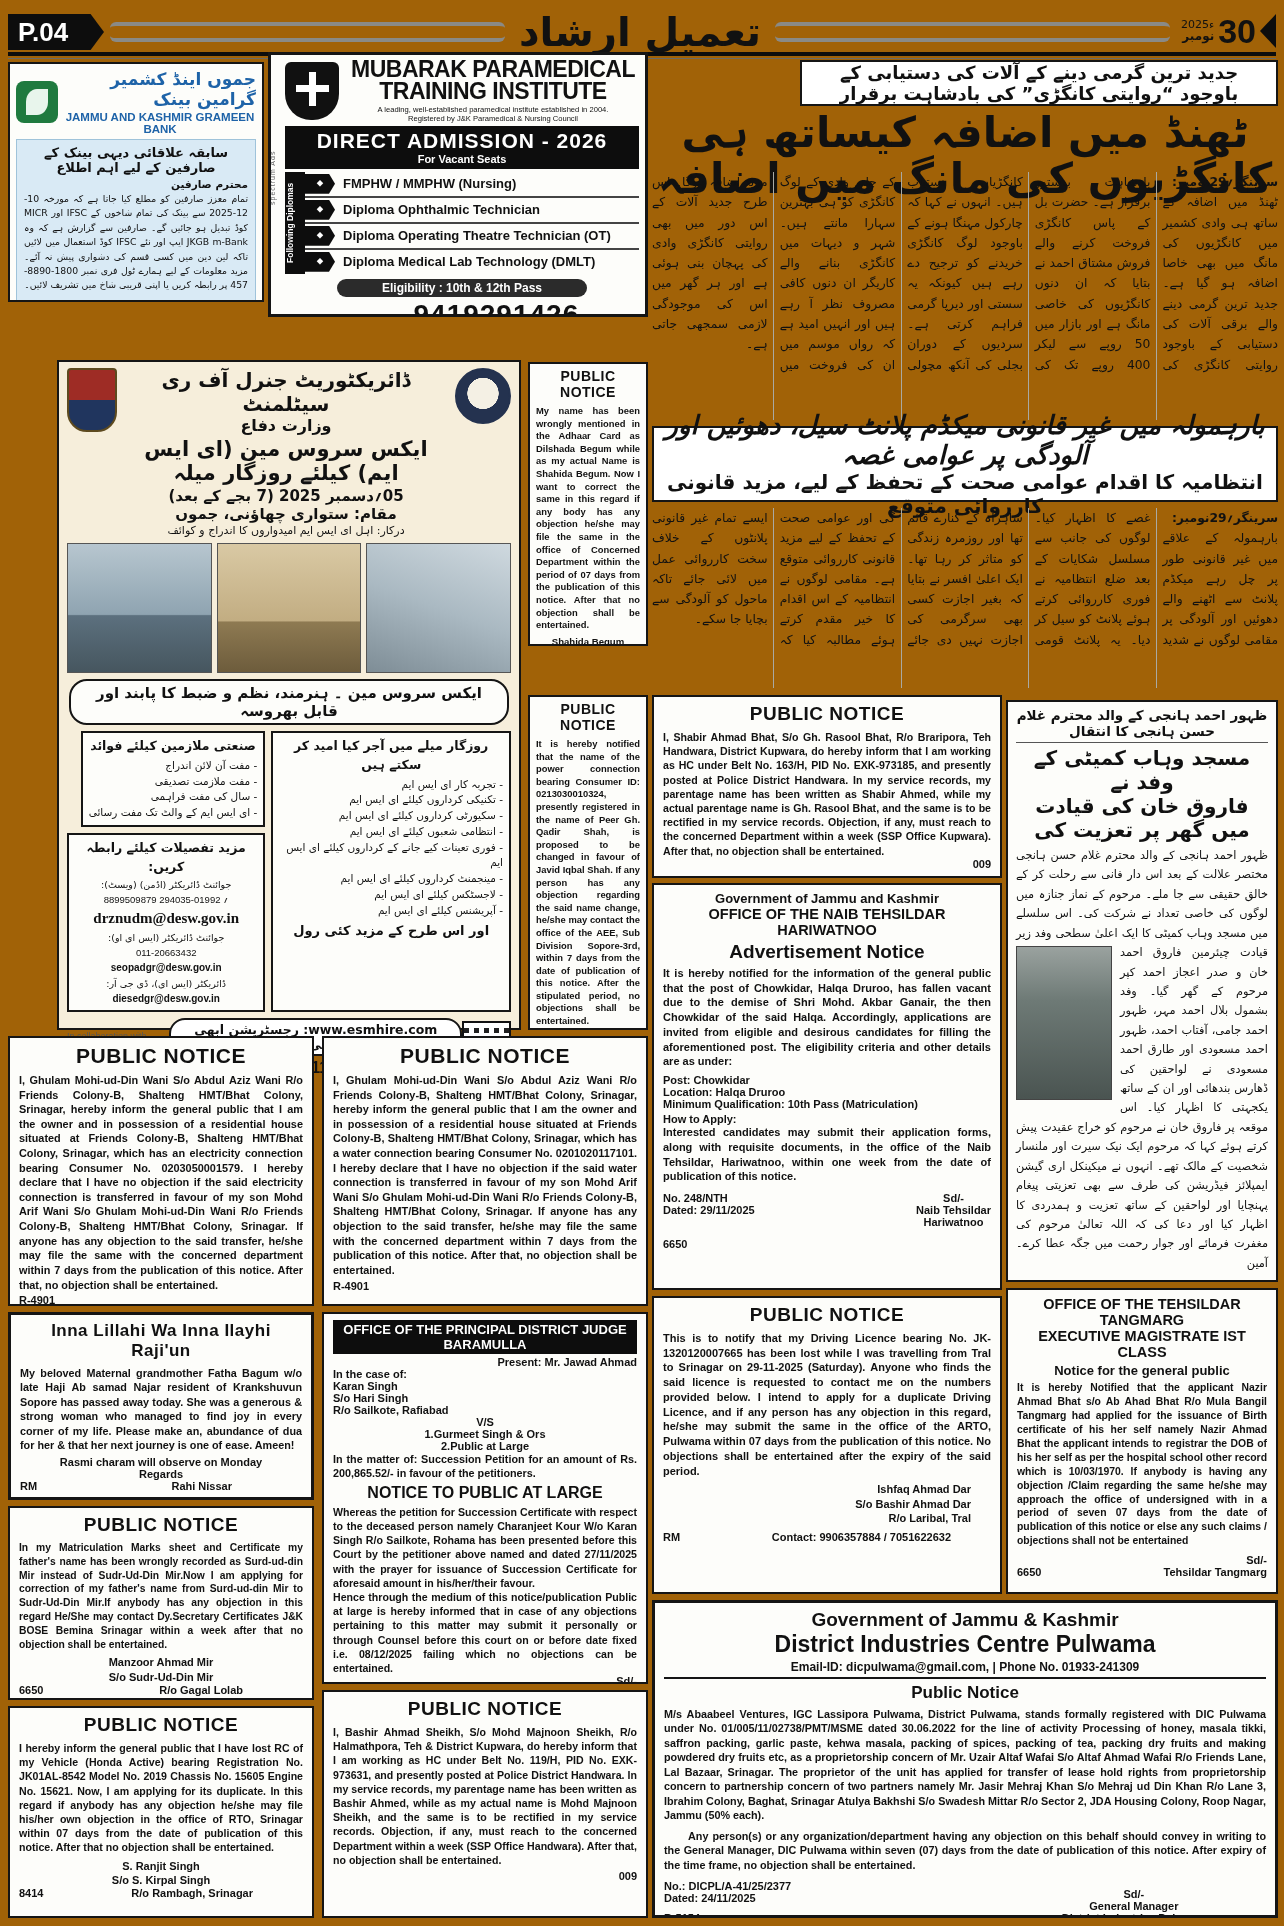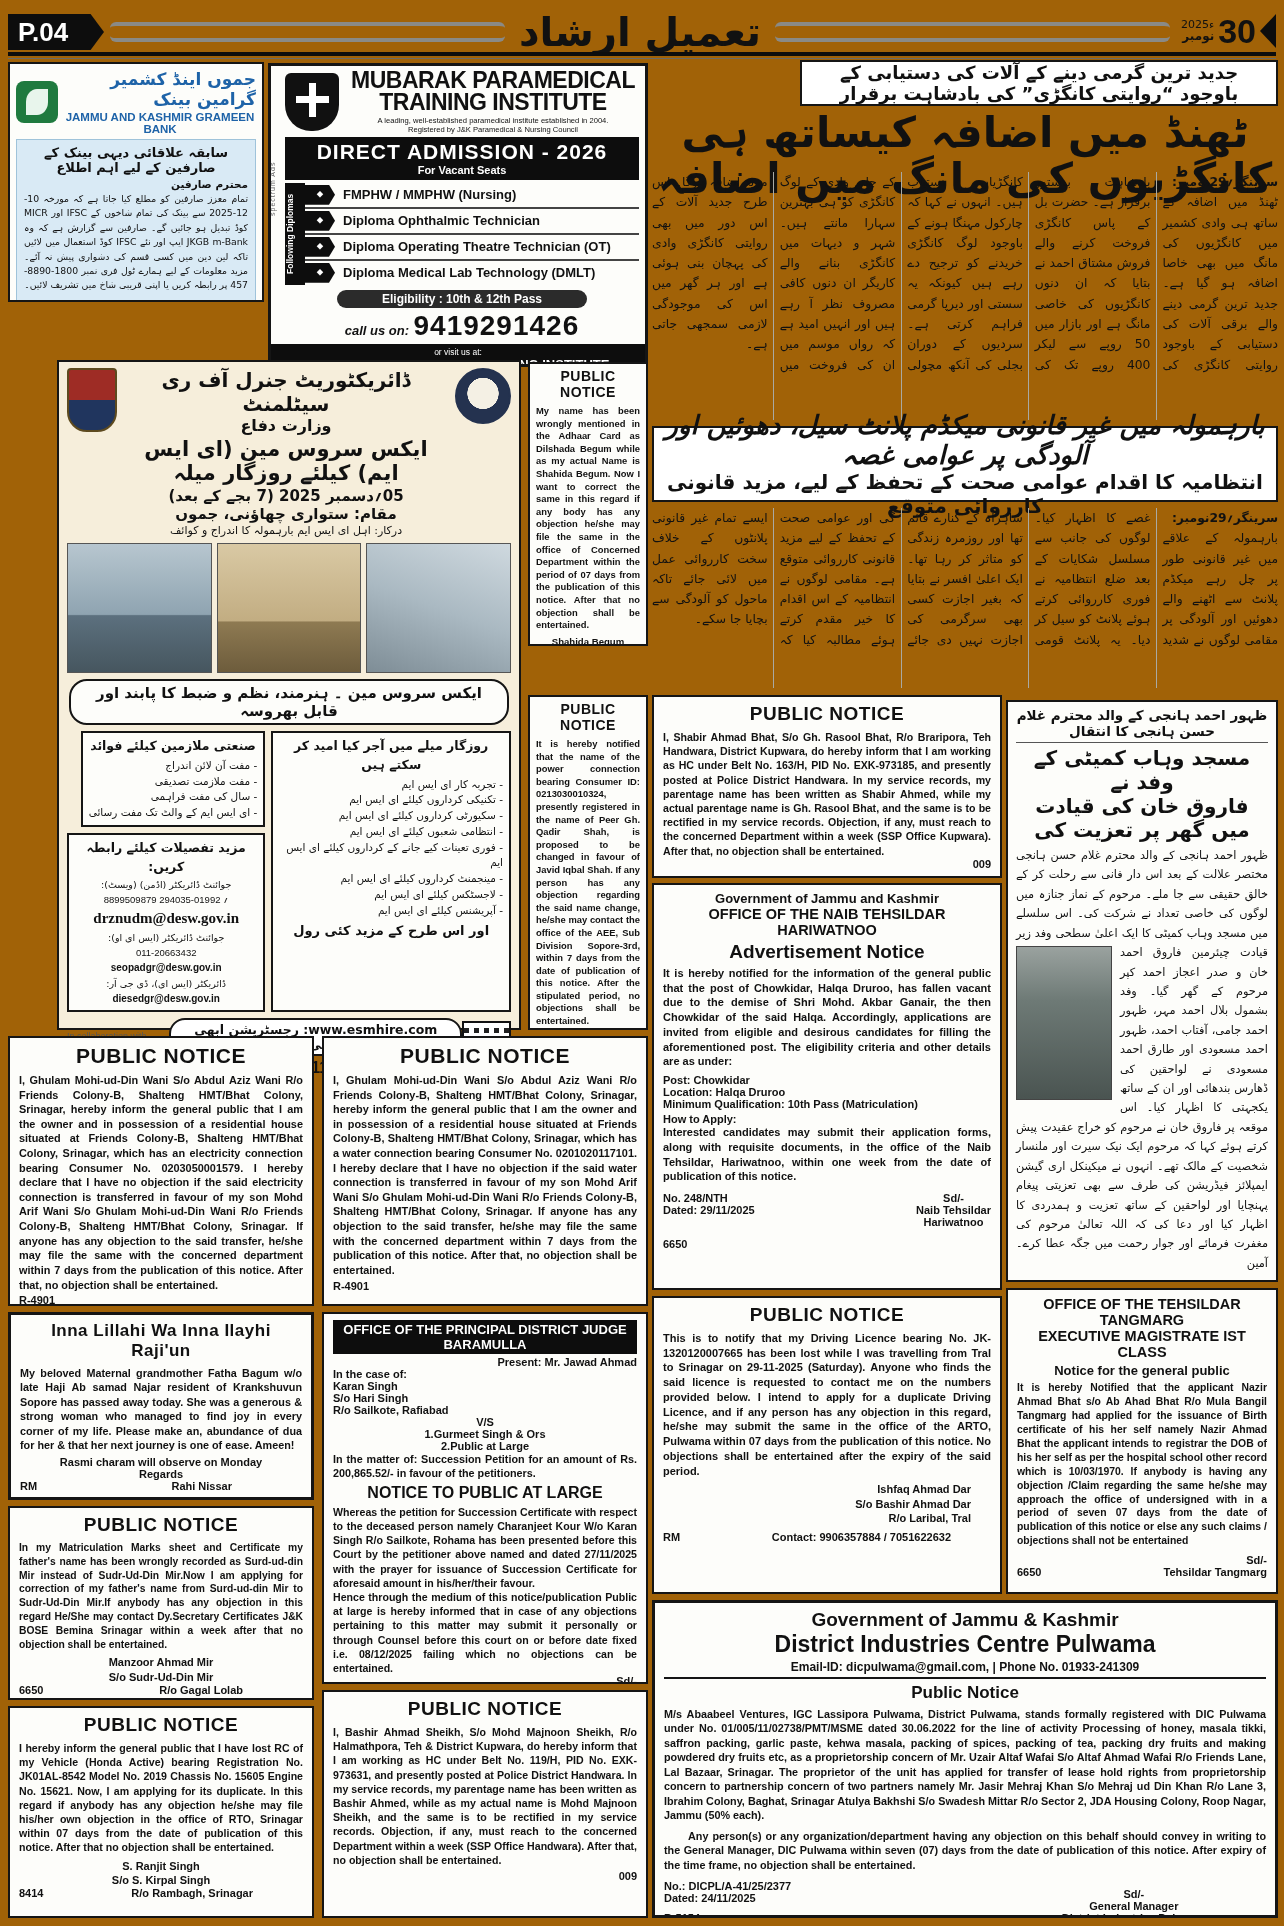--- a/index.html
+++ b/index.html
@@ -110,21 +110,21 @@
       <div class="b" style="font-size:10.5px;margin-bottom:2px;">محترم صارفین</div>
       <div class="j" style="font-size:9.3px;line-height:1.55;">تمام معزز صارفین کو مطلع کیا جاتا ہے کہ مورخہ 10-12-2025 سے بینک کی تمام شاخوں کے IFSC اور MICR کوڈ تبدیل ہو جائیں گے۔ صارفین سے گزارش ہے کہ وہ JKGB m-Bank ایپ اور نئے IFSC کوڈ استعمال میں لائیں تاکہ لین دین میں کسی قسم کی دشواری پیش نہ آئے۔ مزید معلومات کے لیے ہمارے ٹول فری نمبر 1800-8890-457 پر رابطہ کریں یا اپنی قریبی شاخ میں تشریف لائیں۔</div>
       <div style="display:flex;justify-content:space-between;margin-top:6px;">
         <span class="b" style="font-size:11px;color:#1e63a8;">دستخط</span>
         <span class="b" style="font-size:11px;">جنرل منیجر</span>
       </div>
     </div>
     <div class="ctr b ur" style="font-size:10px;color:#1e63a8;margin-top:3px;">جموں اینڈ کشمیر گرامین بینک</div>
   </div>
 
-  <div class="box" style="left:268px;top:63px;width:380px;height:304px;border-width:3px;padding:4px 6px 0 14px;">
+  <div class="box" style="left:268px;top:52px;width:380px;height:265px;border-width:3px;padding:4px 6px 0 14px;">
     <div class="mb-side">spectrum Ads</div>
     <div style="display:flex;gap:8px;align-items:center;">
       <div class="mb-shield"></div>
       <div style="flex:1;text-align:center;">
         <div class="b" style="font-size:23px;line-height:.95;letter-spacing:-.5px;">MUBARAK PARAMEDICAL</div>
         <div class="b" style="font-size:23px;line-height:.95;letter-spacing:-.5px;">TRAINING INSTITUTE</div>
         <div style="font-size:7.6px;margin-top:2px;">A leading, well-established paramedical institute established in 2004.</div>
         <div style="font-size:7.6px;">Registered by J&amp;K Paramedical &amp; Nursing Council</div>
       </div>
     </div>
@@ -184,21 +184,21 @@
 
   <div class="abs army" style="left:57px;top:360px;width:464px;height:670px;padding:6px 8px;">
     <div style="display:flex;justify-content:space-between;align-items:flex-start;">
       <div class="crest"></div>
       <div class="ctr ur rtl" style="flex:1;padding:0 6px;">
         <div class="b" style="font-size:20px;">ڈائریکٹوریٹ جنرل آف ری سیٹلمنٹ</div>
         <div class="b" style="font-size:16px;">وزارت دفاع</div>
         <div class="b" style="font-size:21px;margin-top:2px;">ایکس سروس مین (ای ایس ایم) کیلئے روزگار میلہ</div>
         <div class="b" style="font-size:15px;margin-top:2px;">05؍دسمبر 2025 (7 بجے کے بعد)</div>
         <div class="b" style="font-size:15px;">مقام: ستواری چھاؤنی، جموں</div>
-        <div style="font-size:11px;margin-top:1px;">درکار: اہل ای ایس ایم بارہمولہ کا اندراج و کوائف</div>
+        <div style="font-size:11px;margin-top:1px;">درکار: اہل ای ایس ایم امیدواروں کا اندراج و کوائف</div>
       </div>
       <div class="roundlogo"></div>
     </div>
     <div style="display:flex;gap:5px;margin-top:6px;">
       <div class="photo ph-ship"></div>
       <div class="photo ph-tank"></div>
       <div class="photo ph-jet"></div>
     </div>
     <div class="army-banner ur rtl">ایکس سروس مین ۔ ہنرمند، نظم و ضبط کا پابند اور قابل بھروسہ</div>
     <div style="display:flex;flex-direction:row-reverse;gap:6px;">

